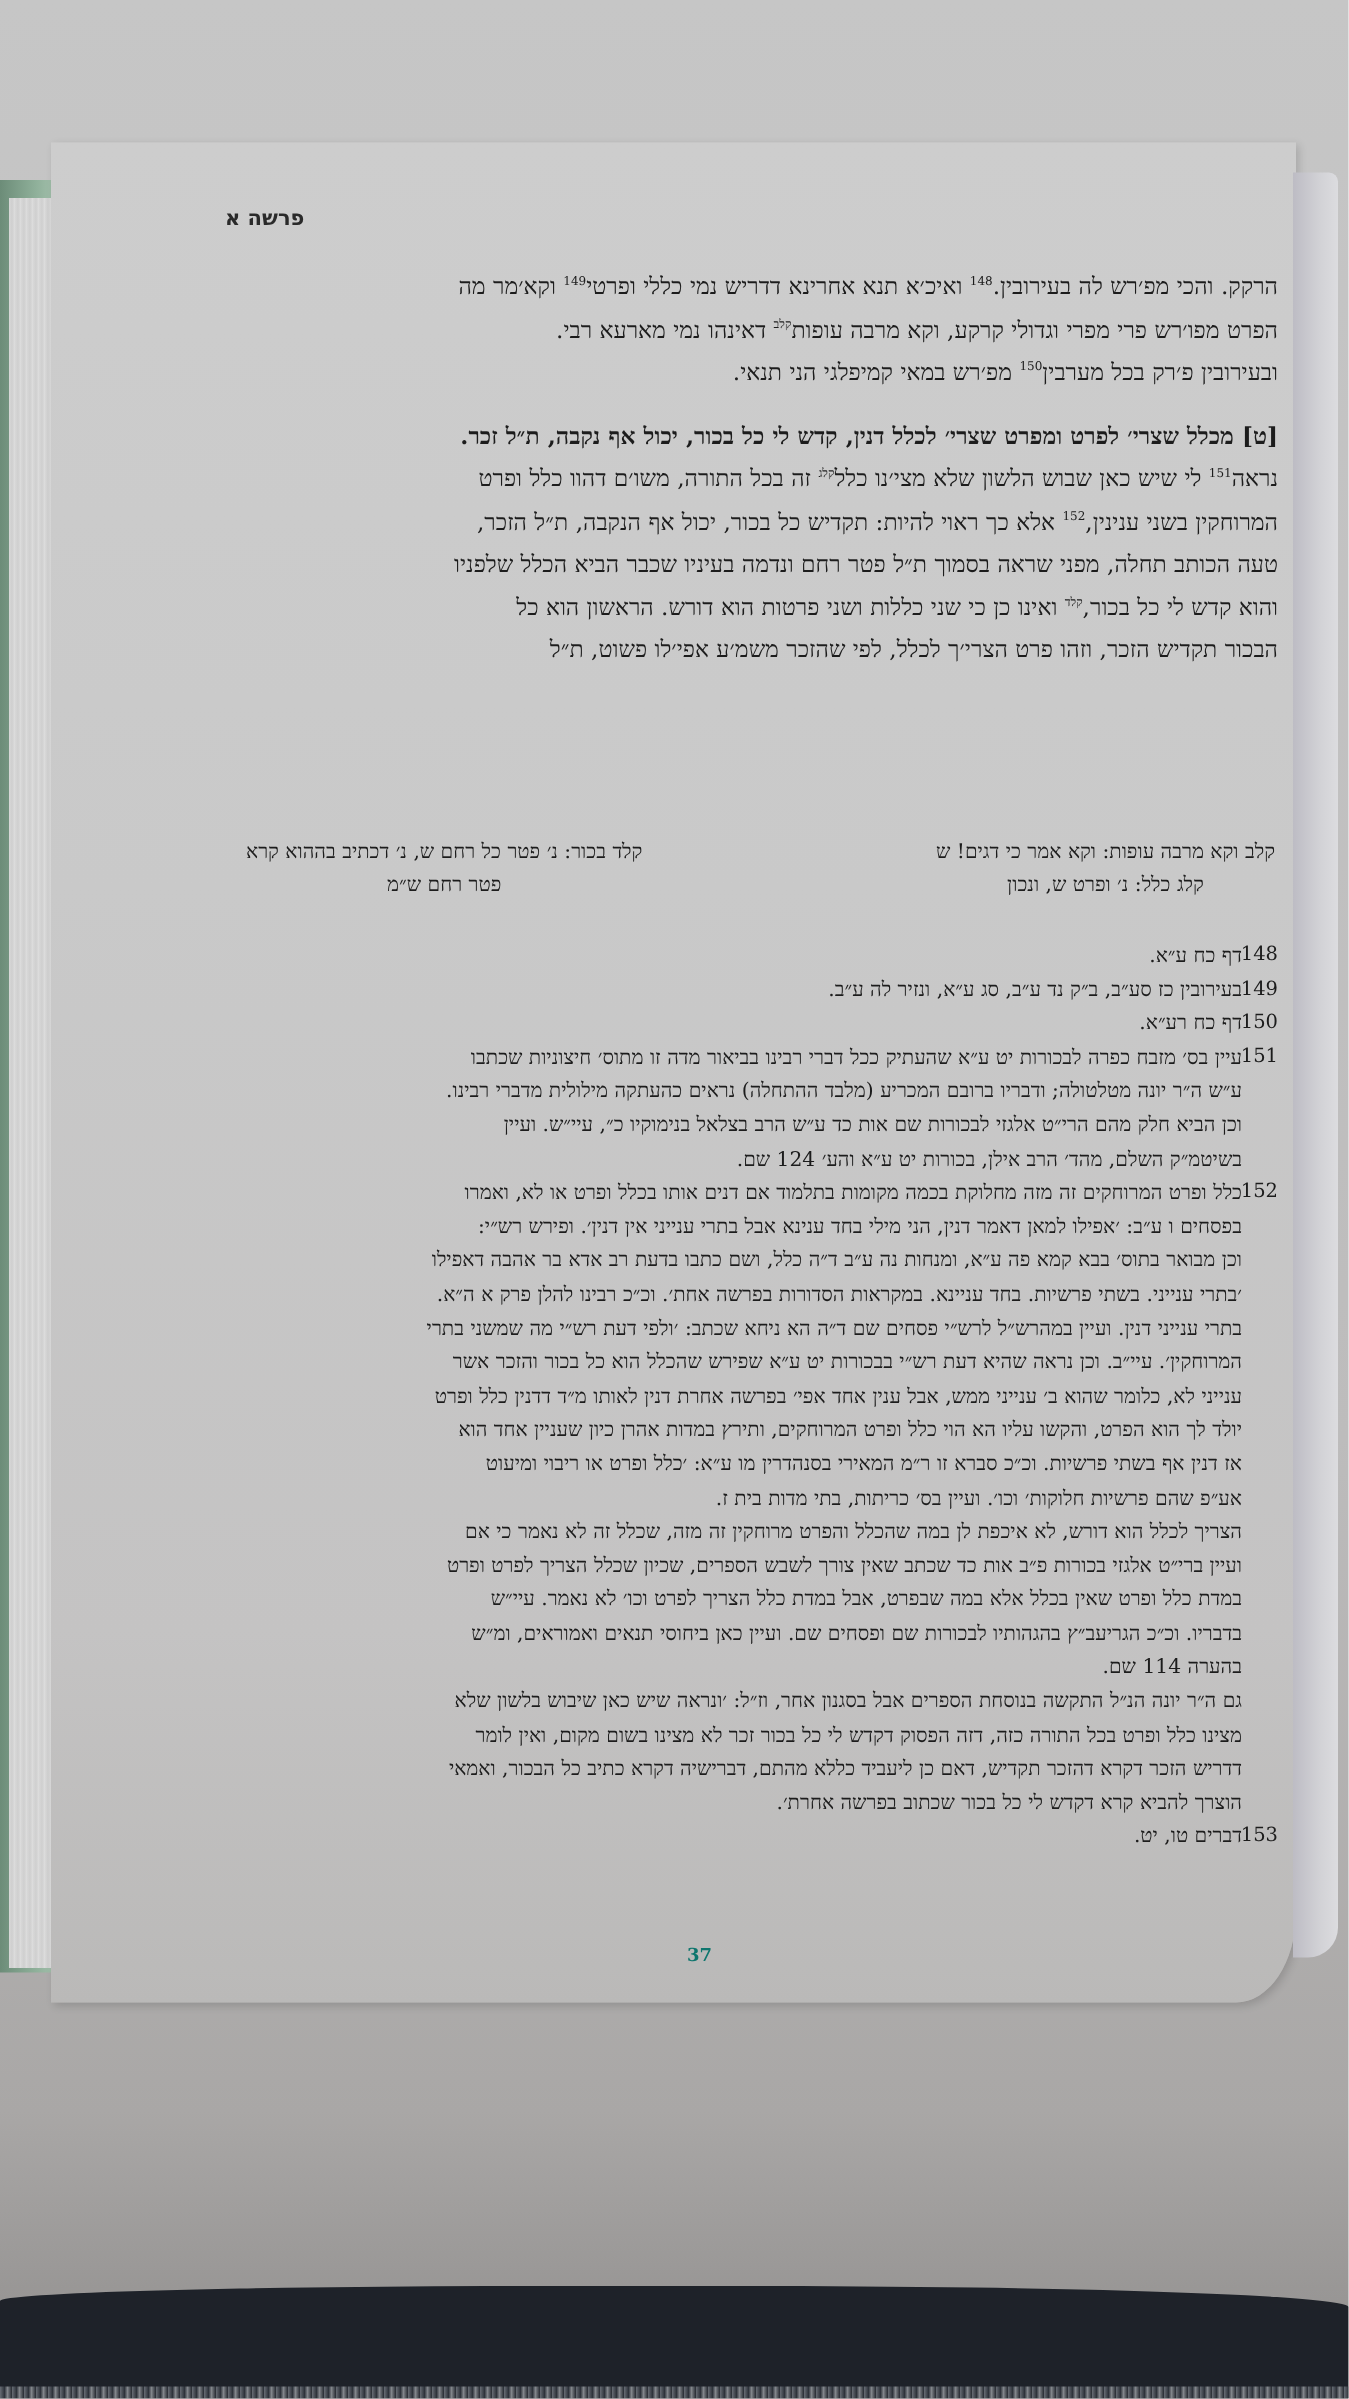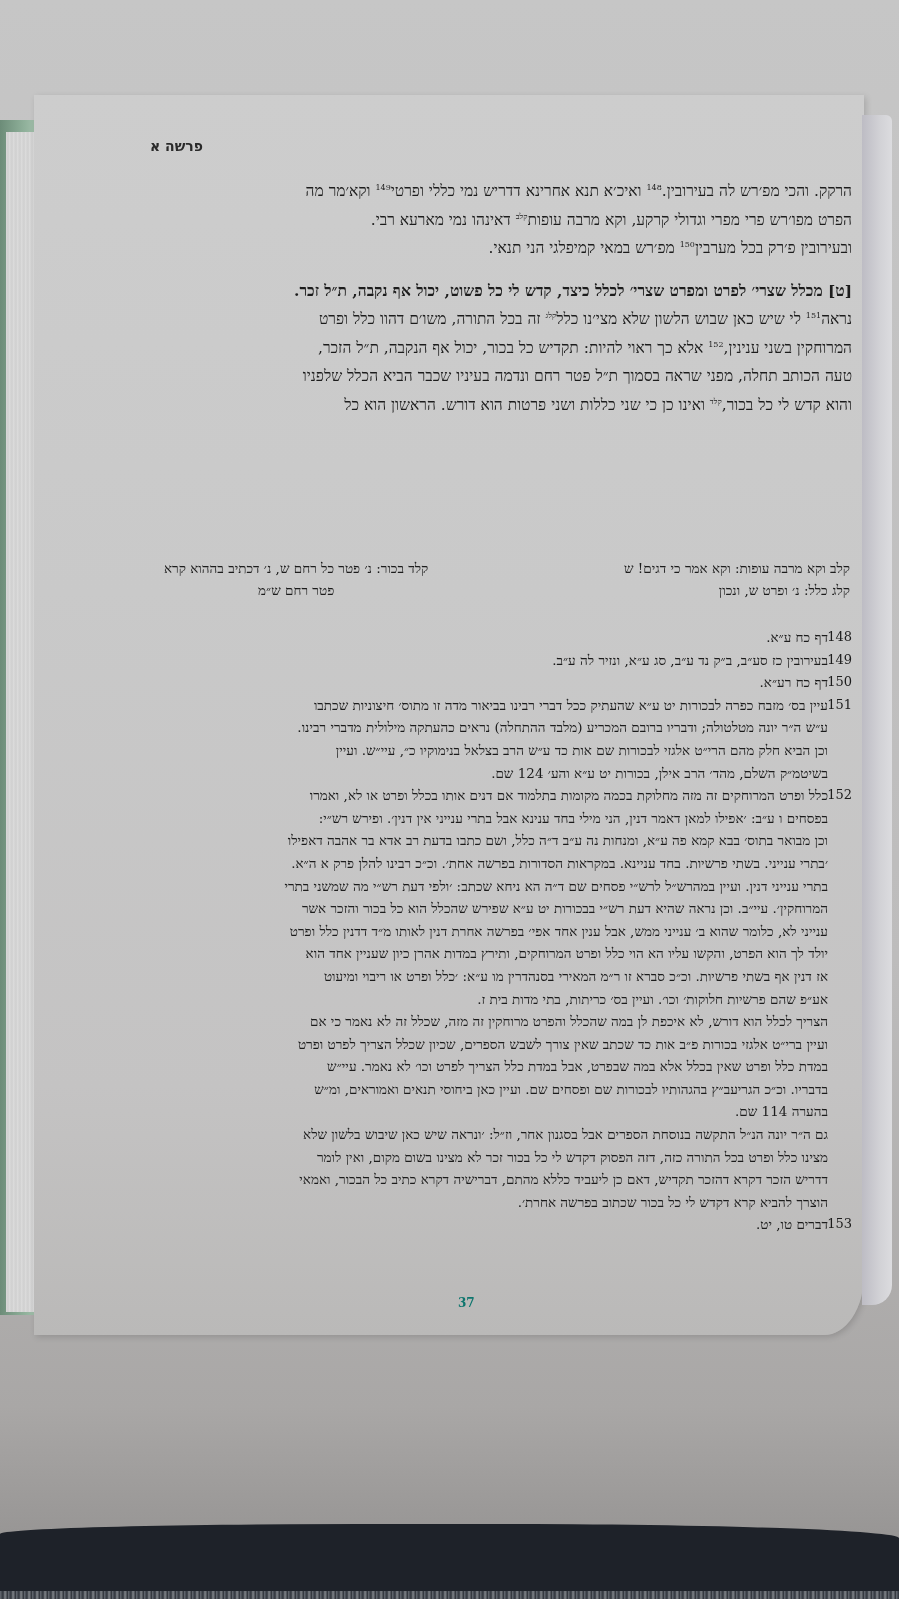--- a/index.html
+++ b/index.html
@@ -103,21 +103,21 @@
       left: 150px;
       top: 557px;
       width: 700px;
       direction: rtl;
       font-size: 13.5px;
       line-height: 22px;
       display: flex;
       flex-direction: row;
       justify-content: space-between;
     }
-    .margin-col { display: flex; flex-direction: column; }
+    .margin-col { display: flex; flex-direction: column; align-items: center; }
     .margin-col.left { text-align: center; margin-left: 14px; }
 
     .footnotes {
       position: absolute;
       left: 150px;
       top: 626px;
       width: 702px;
       direction: rtl;
       font-size: 13.5px;
       line-height: 22.6px;
@@ -160,31 +160,32 @@
   <p>
     <span>הרקק. והכי מפ׳רש לה בעירובין.</span><sup>148</sup><span> ואיכ׳א תנא אחרינא דדריש נמי כללי ופרטי</span><sup>149</sup><span> וקא׳מר מה</span>
   </p>
   <p>
     <span>הפרט מפו׳רש פרי מפרי וגדולי קרקע, וקא מרבה עופות</span><sup>קלב</sup><span> דאינהו נמי מארעא רבי.</span>
   </p>
   <p>
     <span>ובעירובין פ׳רק בכל מערבין</span><sup>150</sup><span> מפ׳רש במאי קמיפלגי הני תנאי.</span>
   </p>
 
-  <p class="para-gap bold">[ט] מכלל שצרי׳ לפרט ומפרט שצרי׳ לכלל כיצד, קדש לי כל פשוט, יכול אף נקבה, ת״ל זכר.</p>
+  <p class="para-gap bold">[ט] מכלל שצרי׳ לפרט ומפרט שצרי׳ לכלל דנין, קדש לי כל בכור, יכול אף נקבה, ת״ל זכר.</p>
   <p>
     <span>נראה</span><sup>151</sup><span> לי שיש כאן שבוש הלשון שלא מצי׳נו כלל</span><sup>קלג</sup><span> זה בכל התורה, משו׳ם דהוו כלל ופרט</span>
   </p>
   <p>
     <span>המרוחקין בשני ענינין,</span><sup>152</sup><span> אלא כך ראוי להיות: תקדיש כל בכור, יכול אף הנקבה, ת״ל הזכר,</span>
   </p>
   <p>טעה הכותב תחלה, מפני שראה בסמוך ת״ל פטר רחם ונדמה בעיניו שכבר הביא הכלל שלפניו</p>
   <p>
     <span>והוא קדש לי כל בכור,</span><sup>קלד</sup><span> ואינו כן כי שני כללות ושני פרטות הוא דורש. הראשון הוא כל</span>
   </p>
+  <p>הבכור תקדיש הזכר, וזהו פרט הצרי׳ך לכלל, לפי שהזכר משמ׳ע אפי׳לו פשוט, ת״ל</p>
 </div>
 
 <div class="margin-notes">
   <div class="margin-col right">
     <span>קלב וקא מרבה עופות: וקא אמר כי דגים! ש</span>
     <span>קלג כלל: נ׳ ופרט ש, ונכון</span>
   </div>
   <div class="margin-col left">
     <span>קלד בכור: נ׳ פטר כל רחם ש, נ׳ דכתיב בההוא קרא</span>
     <span>פטר רחם ש״מ</span>

